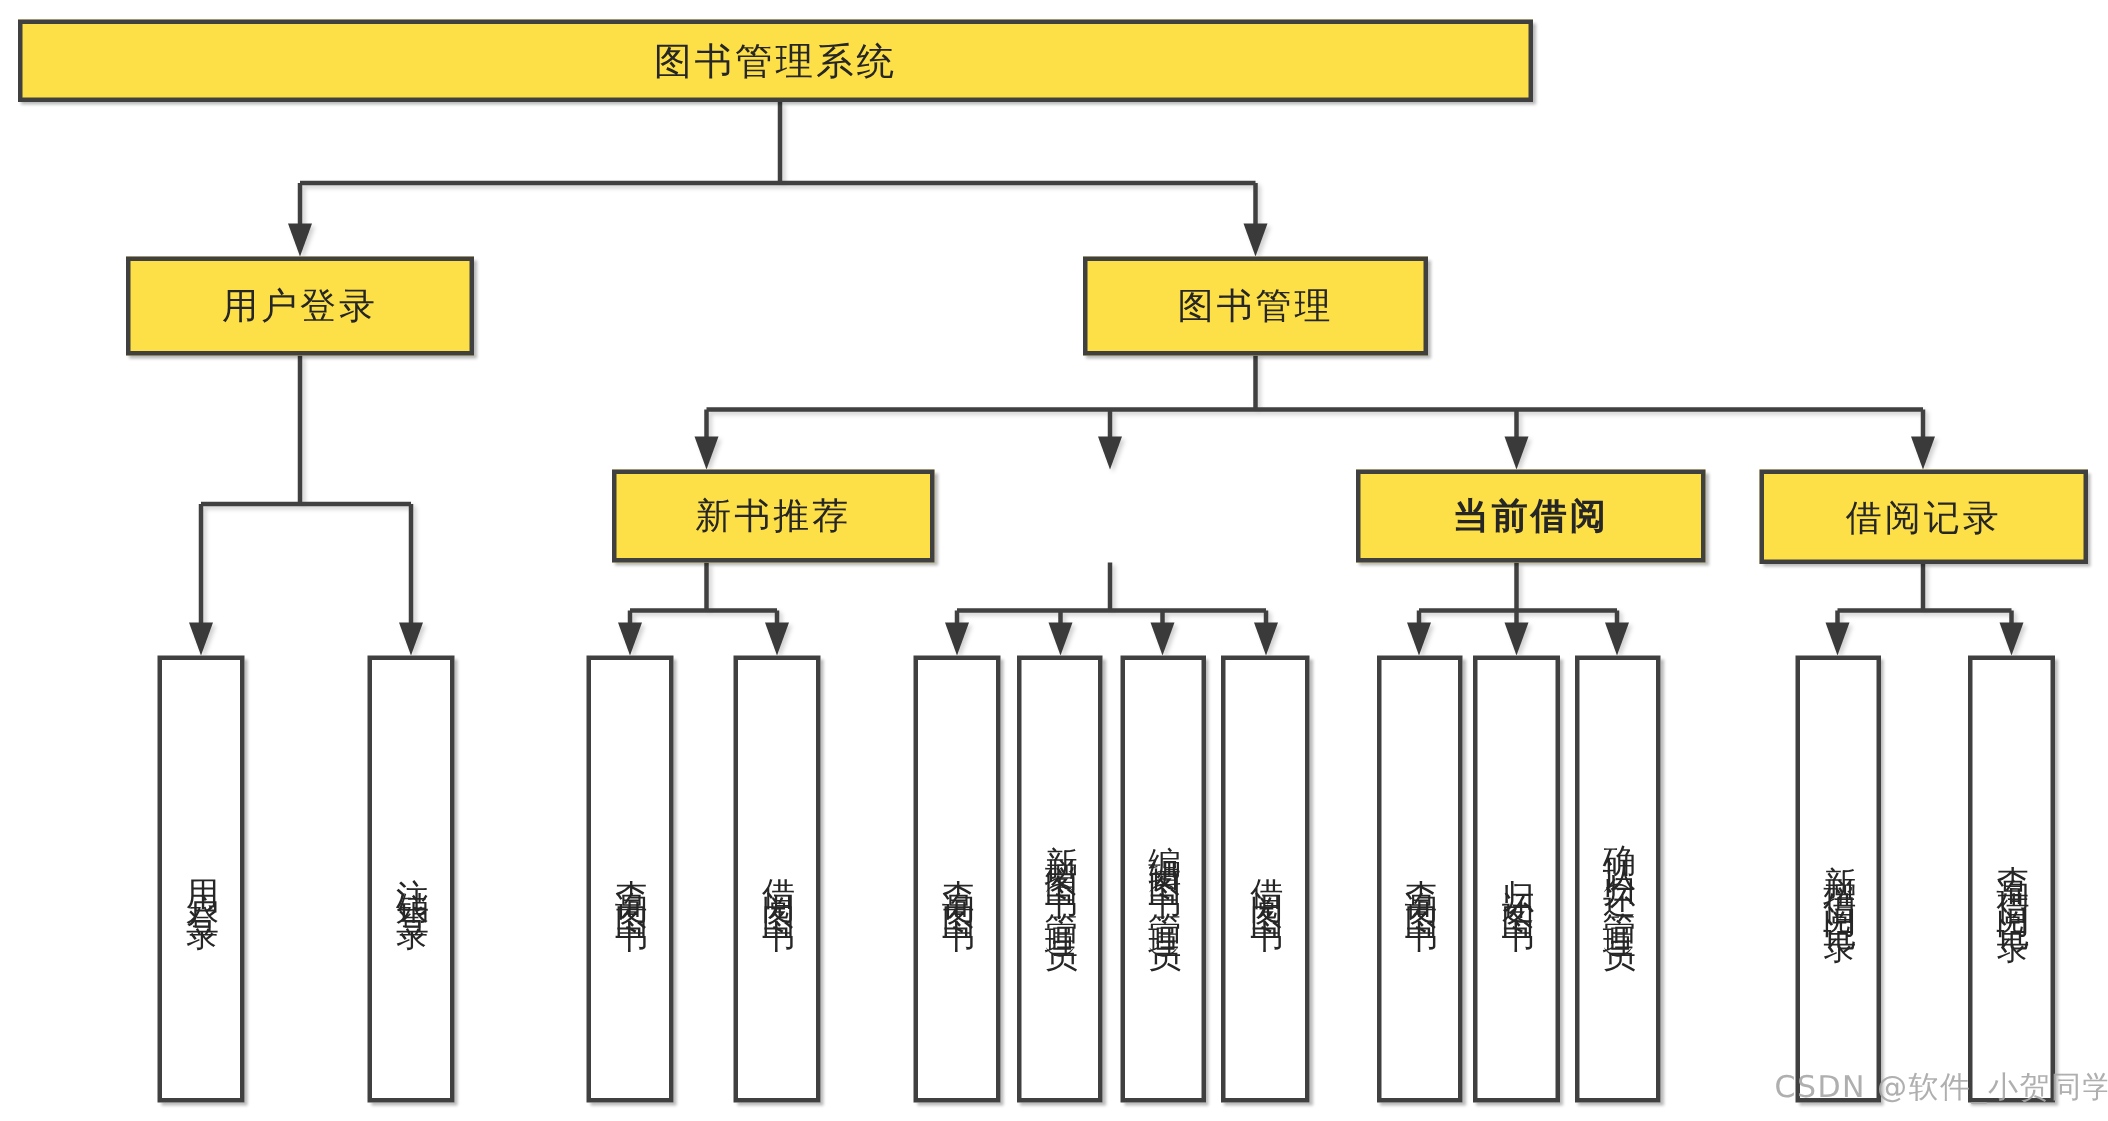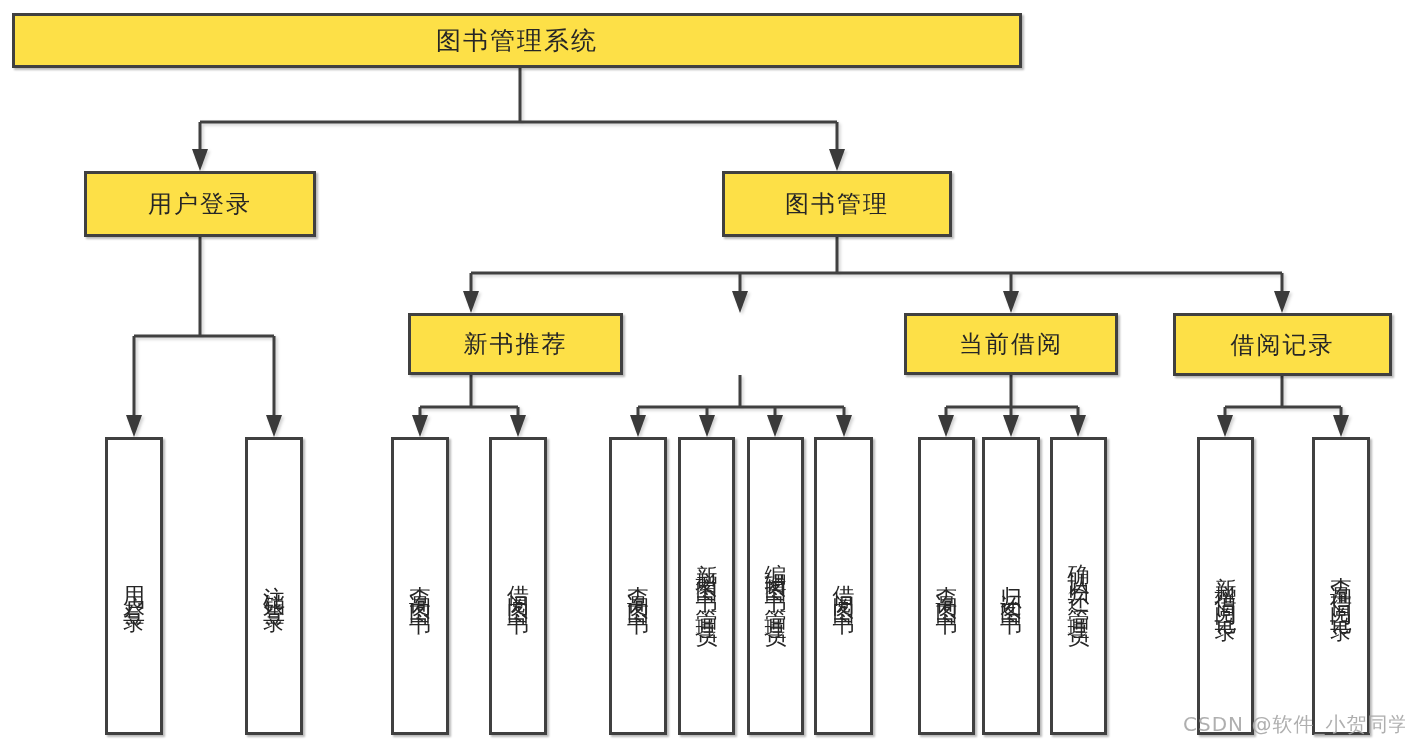--- a/index.html
+++ b/index.html
@@ -117,21 +117,21 @@
   <div class="hbox" style="left:84px;top:171px;width:232px;height:66px;">
     <span class="lbl">用户登录</span>
   </div>
   <div class="hbox" style="left:722px;top:171px;width:230px;height:66px;">
     <span class="lbl">图书管理</span>
   </div>
 
   <div class="hbox" style="left:363px;top:313px;width:215px;height:62px;margin-left:45px;">
     <span class="lbl">新书推荐</span>
   </div>
-  <div class="hbox" style="left:904px;top:313px;width:214px;height:62px;">
+  <div class="hbox" style="left:904px;top:313px;width:233px;height:62px;font-weight:bold;">
     <span class="lbl">当前借阅</span>
   </div>
   <div class="hbox" style="left:1173px;top:313px;width:219px;height:63px;">
     <span class="lbl">借阅记录</span>
   </div>
 
   <div class="leaf" style="left:105px;width:58px;">
     <span class="lbl">用户登录</span>
   </div>
   <div class="leaf" style="left:245px;width:58px;">

